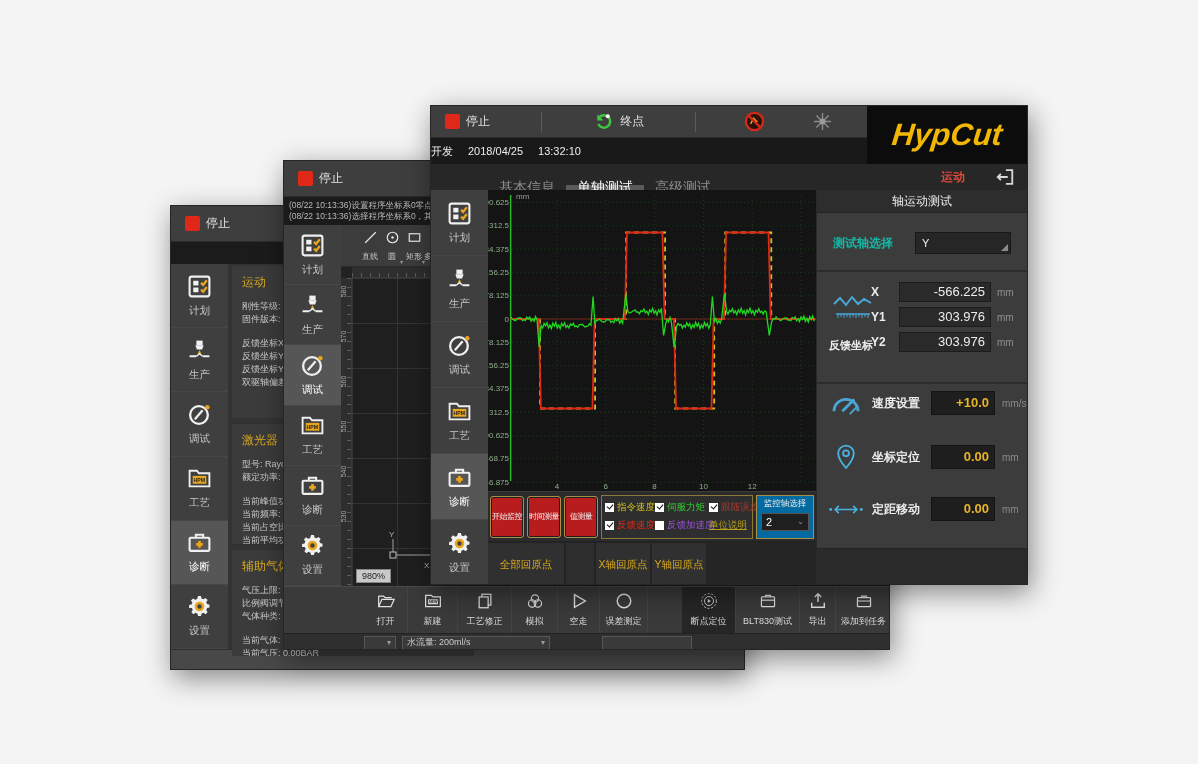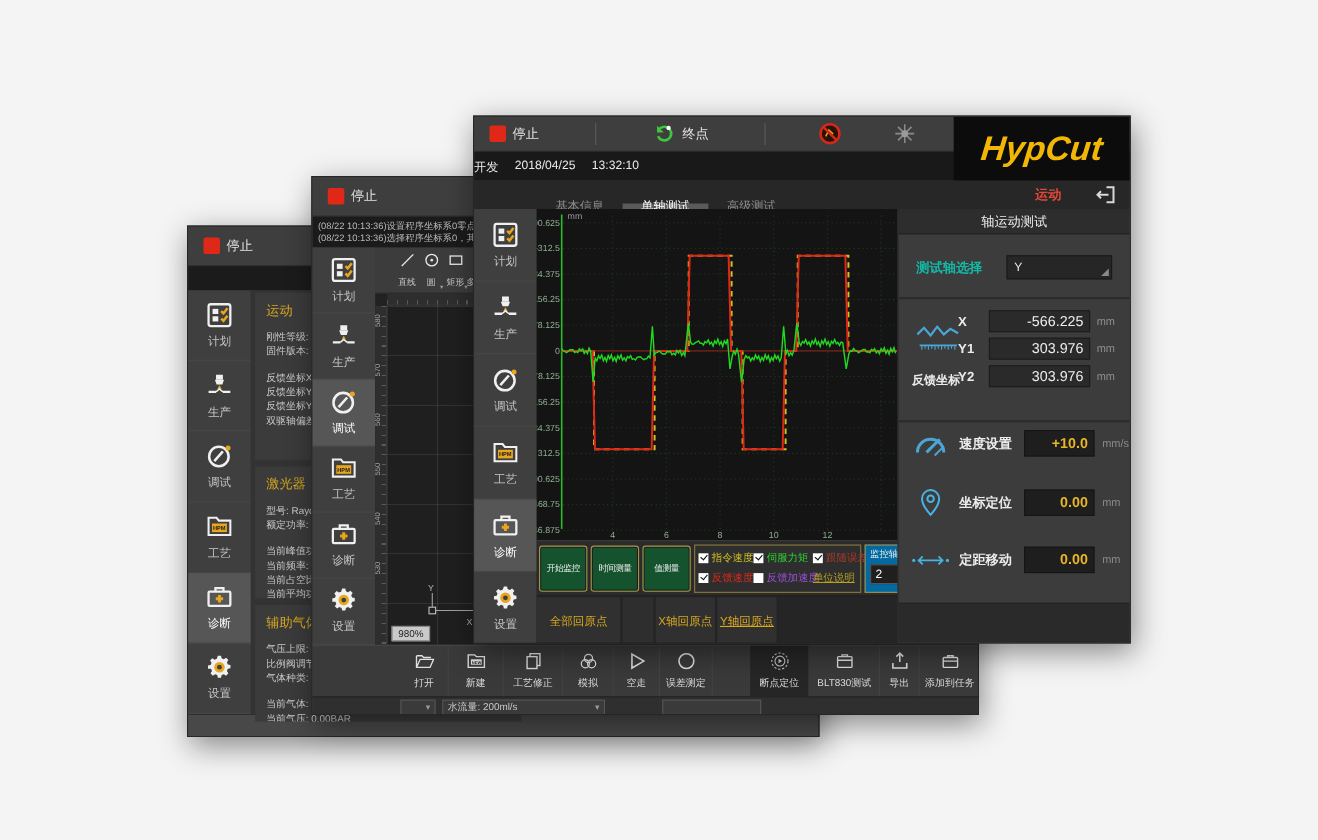--- a/index.html
+++ b/index.html
@@ -33,36 +33,36 @@
   .si-label{font-size:10.5px;color:#c6c6c6;}
   .side-item.active .si-label{color:#fff;}
 
   
   .f-top{position:relative;height:58px;}
   .f-logrow{height:26px;background:#191919;display:flex;align-items:center;padding-right:170px;}
   .f-status{display:flex;gap:15px;color:#ececec;font-size:11px;align-items:center;margin-right:10px;white-space:nowrap;}
   .f-logo{position:absolute;right:0;top:0;width:160px;height:58px;background:#0c0c0c;display:flex;align-items:center;justify-content:center;}
   .f-logo span{font-size:31px;font-style:italic;font-weight:bold;color:#f2b705;transform:skewX(-6deg);}
   .f-tabs{height:26px;background:#272727;display:flex;align-items:stretch;}
-  .tab{width:78px;display:flex;align-items:center;justify-content:center;font-size:11px;color:#8f8f8f;margin-top:21px;}
+  .tab{width:78px;display:flex;align-items:center;justify-content:center;font-size:14px;color:#8f8f8f;margin-top:21px;}
   .tab.active{background:#5a5a5a;color:#fff;}
   .f-tabfill{flex:1;}
   .motion{color:#e04838;font-size:12px;font-weight:bold;align-self:center;margin-right:30px;}
   .exit-ic{align-self:center;margin-right:12px;width:20px;height:20px;}
   .exit-ic svg{width:100%;height:100%;}
   .f-body{display:flex;height:396px;}
   .f-main{width:328px;display:flex;flex-direction:column;background:#161616;flex:none;}
   .chart-area{height:301px;}
   #main-chart{display:block;background:#141414;}
   .cgrid{stroke:#1e3a1e;stroke-width:1;stroke-dasharray:1 3;}
   .ylab{fill:#8fae8f;font-size:8px;text-anchor:end;}
   .xlab{fill:#8fae8f;font-size:8px;text-anchor:middle;}
   .ulab{fill:#9a9a9a;font-size:8px;}
   .monitor-row{height:50px;background:#2b2b2b;display:flex;align-items:center;padding:0 2px;gap:3px;border-top:1px solid #3a3a3a;}
-  .m-btn{width:44px;height:42px;background:#14532d;border:1px solid #a8904a;border-radius:3px;color:#ececec;font-size:8px;letter-spacing:-0.5px;display:flex;align-items:center;justify-content:center;white-space:nowrap;box-shadow:inset 0 0 0 1px #1e1e1e;}
+  .m-btn{width:34px;height:42px;background:#b91c1c;border:1px solid #a8904a;border-radius:3px;color:#ececec;font-size:8px;letter-spacing:-0.5px;display:flex;align-items:center;justify-content:center;white-space:nowrap;box-shadow:inset 0 0 0 1px #1e1e1e;}
   .cb-panel{width:152px;height:44px;border:1px solid #8a7a3a;background:#2e2e2e;display:grid;grid-template-columns:50px 54px 48px;align-content:space-evenly;padding:1px 3px;}
   .cb{display:flex;align-items:center;gap:3px;font-size:9.5px;white-space:nowrap;}
   .cb-box{width:9px;height:9px;background:#fff;position:relative;flex:none;}
   .cb-box.checked::after{content:"";position:absolute;left:1.5px;top:1px;width:5px;height:3px;border-left:1.5px solid #111;border-bottom:1.5px solid #111;transform:rotate(-50deg);}
   .unit-link{font-size:9.5px;text-decoration:underline;color:#b8a020;}
   .axis-box{width:64px;height:44px;border:1px solid #a8904a;background:#0369a1;padding:2px 4px;}
   .axis-box .abl{font-size:8.5px;color:#ececec;text-align:center;white-space:nowrap;}
   .axis-dd{margin-top:3px;height:18px;background:#1f1f1f;border:1px solid #555;color:#fff;font-size:11px;display:flex;align-items:center;justify-content:space-between;padding:0 4px;}
   .dd-caret{color:#999;font-size:8px;}
   .home-row{height:45px;background:#232323;display:flex;gap:2px;padding-top:2px;}
@@ -717,21 +717,21 @@
             <div class="axis-dd">
               <span>2</span>
               <span class="dd-caret">⌄</span>
             </div>
           </div>
         </div>
         <div class="home-row">
             <div class="home-btn" style="width: 76px;">全部回原点</div>
             <div class="home-btn home-sp" style="width: 28px;"></div>
             <div class="home-btn" style="width: 54px;">X轴回原点</div>
-            <div class="home-btn" style="width: 54px; text-decoration: underline;">Y轴回原点</div>
+            <div class="home-btn" style="width: 54px;">Y轴回原点</div>
             <div class="home-fill"></div>
           </div>
       </div>
       <aside class="f-right">
         <div class="rp-header">轴运动测试</div>
         <div class="rp-axis">
           <span class="rp-label">测试轴选择</span>
           <div class="rp-dd">
             <span>Y</span>
             <span class="corner"></span>

